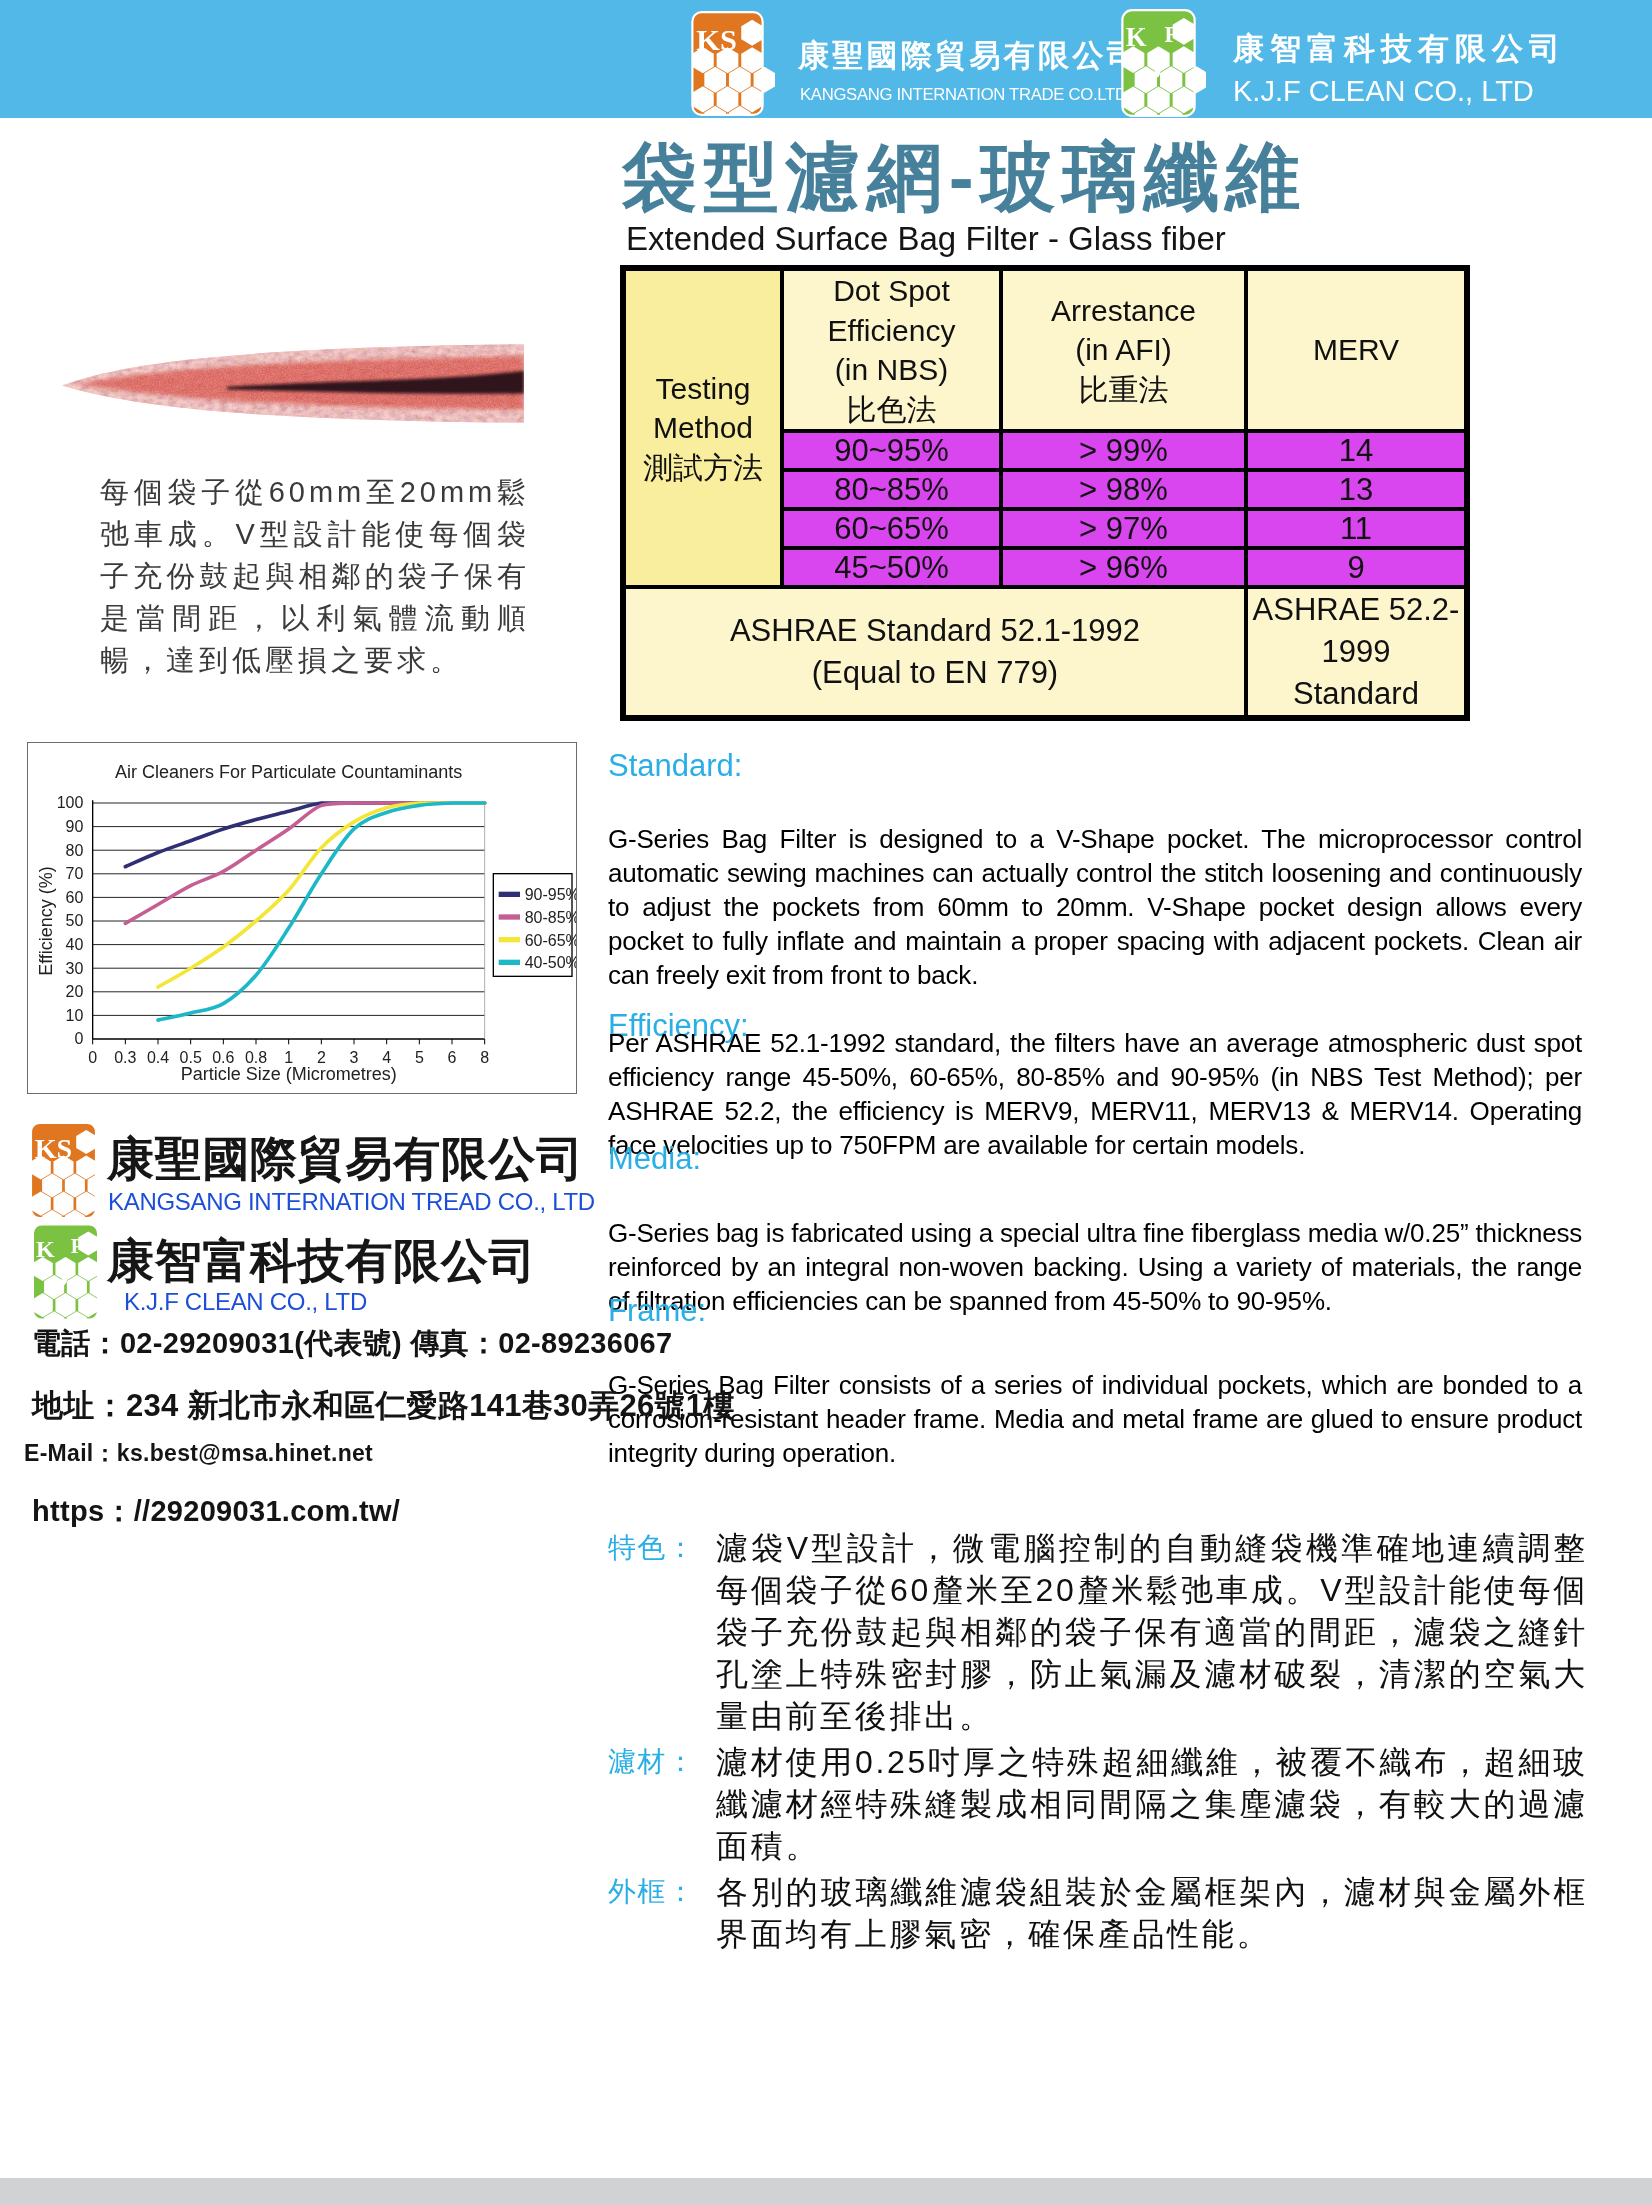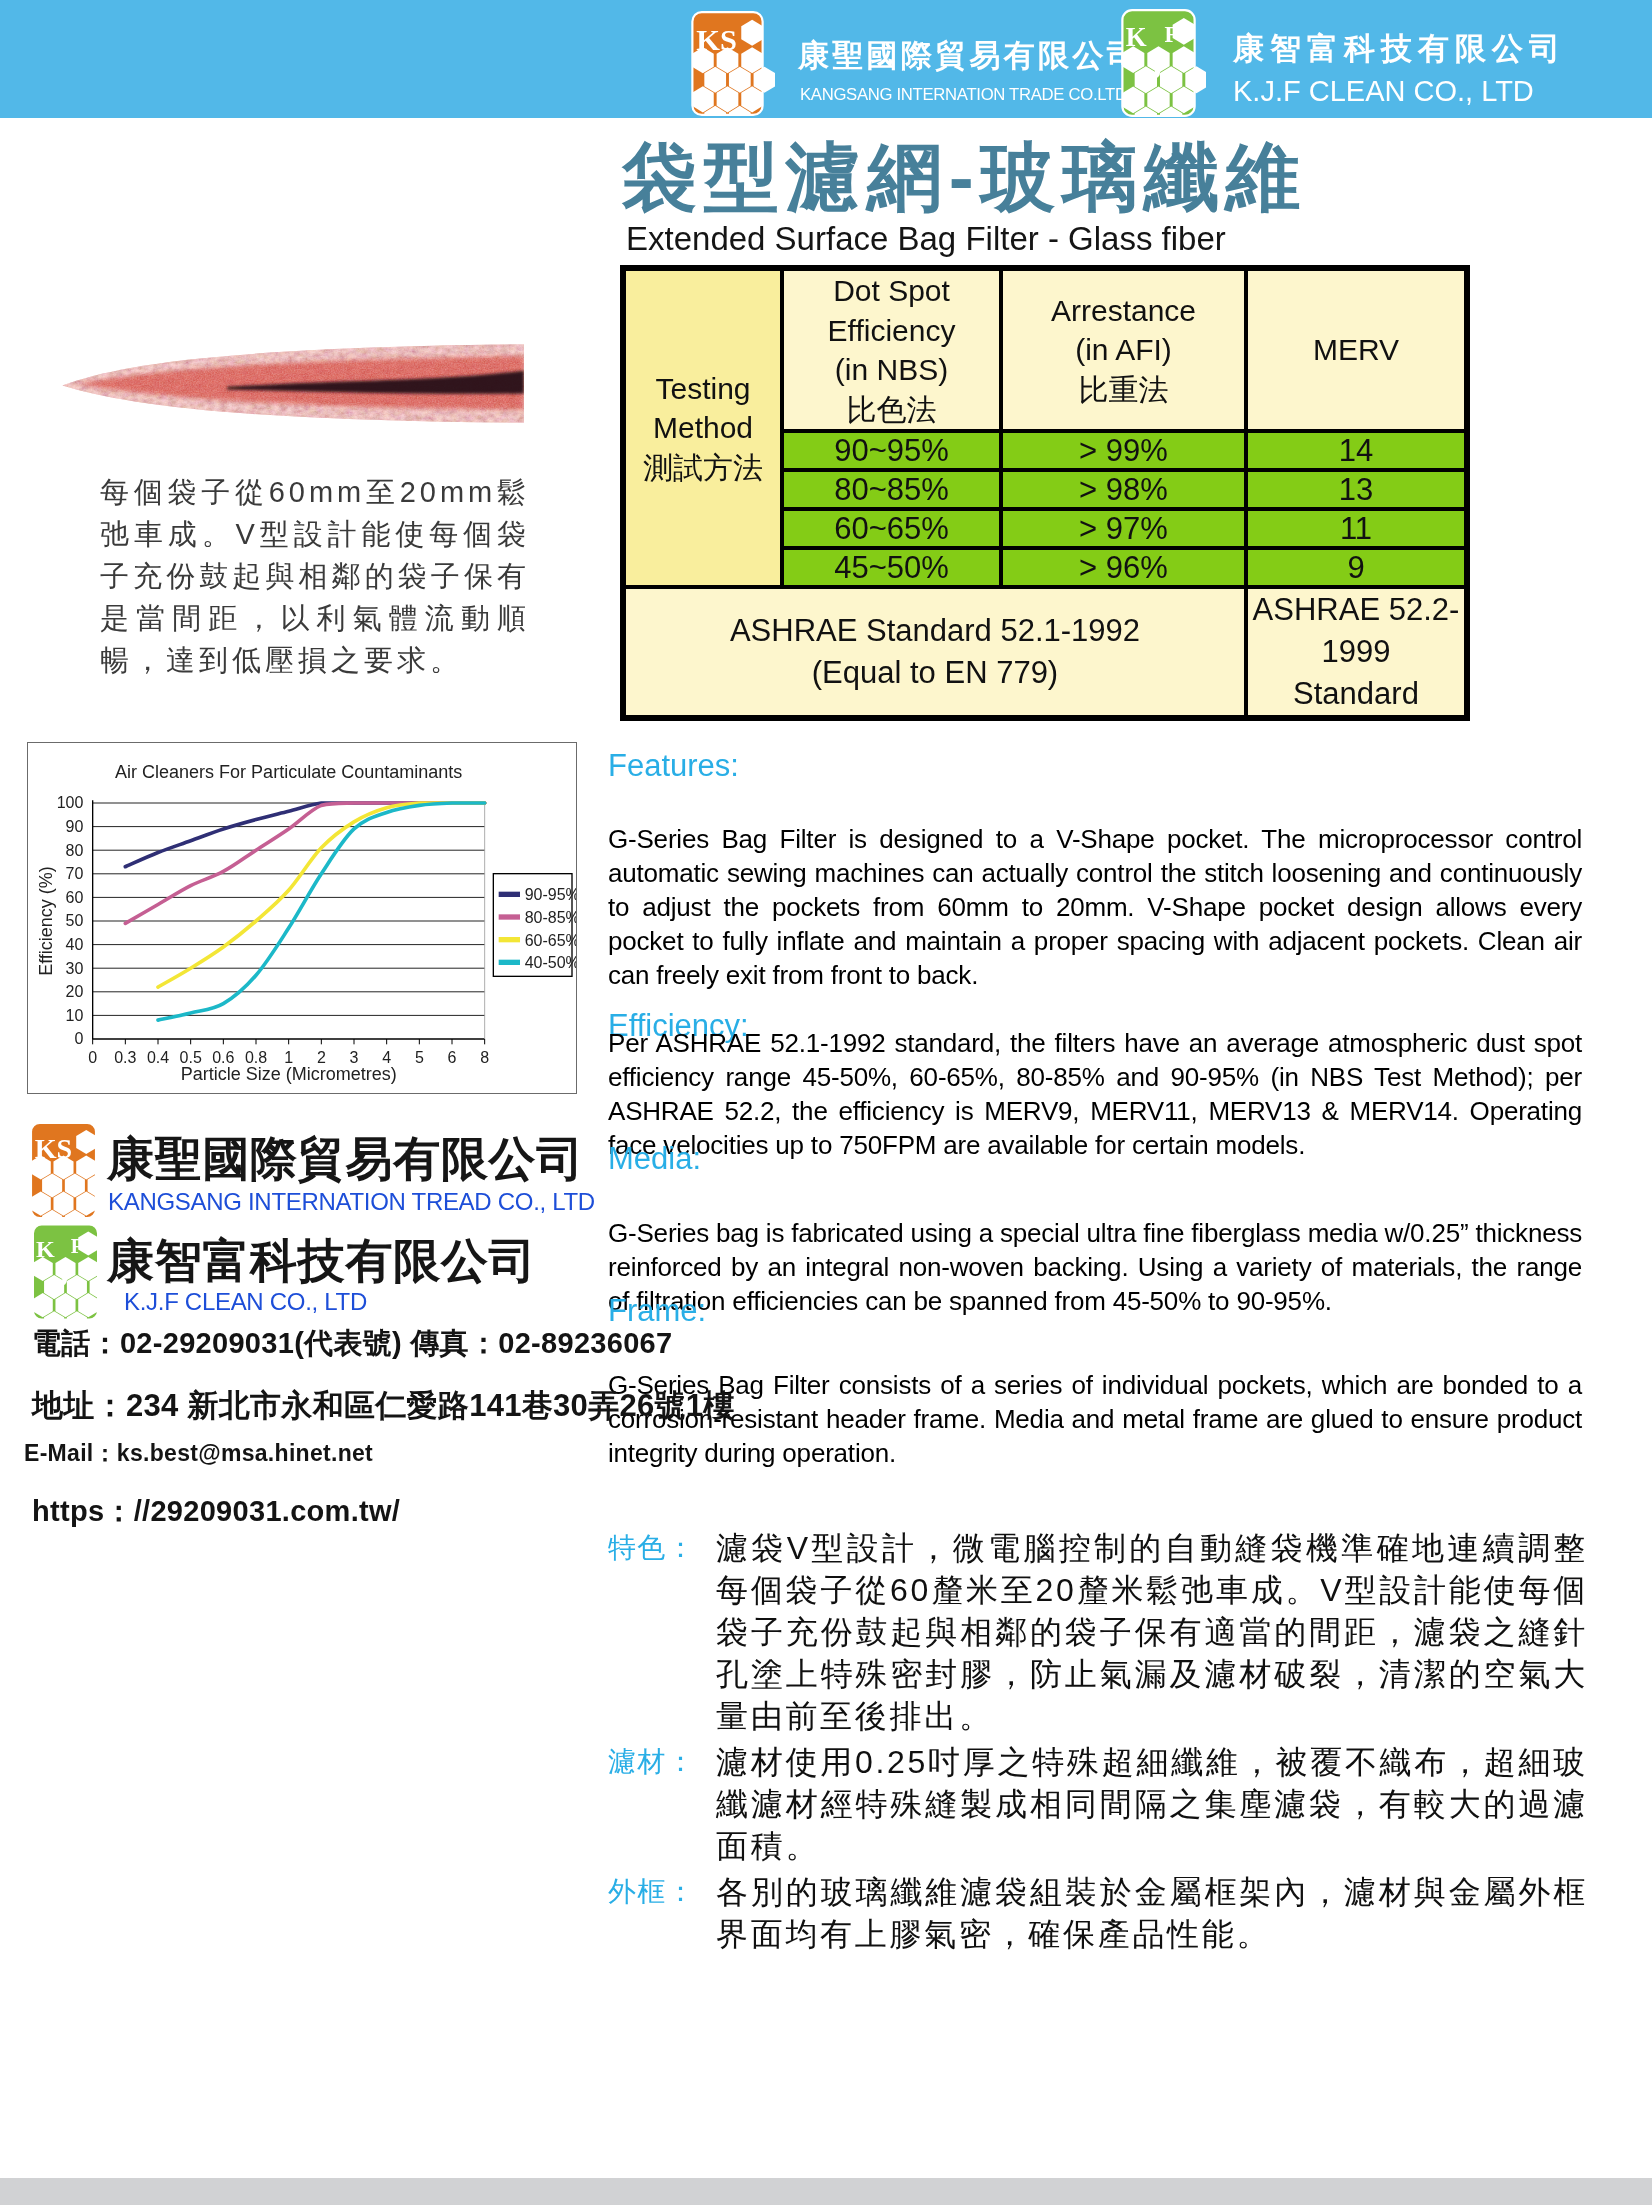--- a/index.html
+++ b/index.html
@@ -15,21 +15,21 @@
   
   .page-title{font-size:75px;font-weight:800;color:var(--title);letter-spacing:6.7px;white-space:nowrap;}
   .page-subtitle{font-size:33px;color:#151515;white-space:nowrap;}
   
   .spec-table{border-collapse:collapse;table-layout:fixed;background:#fff;}
   .spec-table td{border:4px solid #000;text-align:center;vertical-align:middle;
                  white-space:pre-line;padding:0;font-size:30px;line-height:1.32;}
   .spec-table{border:6.7px solid #000;}
   td.row-head{background:var(--table_col_yellow);}
   td.col-head{background:var(--table_head_yellow);height:158px;}
-  td.data-cell{height:35px;font-size:31px;background:#84cc16;line-height:1;}
+  td.data-cell{height:35px;font-size:31px;background:#d946ef;line-height:1;}
   td.foot-cell{background:var(--table_head_yellow);height:120px;font-size:31px;line-height:1.35;}
   
   .left-para{font-size:29px;line-height:42px;letter-spacing:4px;text-align:justify;
              color:#3a3a3a;font-weight:500;}
   .chart-box{border:1.3px solid #6b6b6b;background:#fff;}
   .co-zh{font-size:47px;color:#161616;letter-spacing:0.7px;white-space:nowrap;font-weight:600;}
   .co-en{font-size:24px;color:#1d4ed8;white-space:nowrap;font-weight:500;letter-spacing:-0.3px;}
   .contact-line{font-size:29px;color:#141414;font-weight:700;white-space:nowrap;letter-spacing:0.3px;}
   
   .sec-head{font-size:31px;color:var(--accent);white-space:nowrap;}
@@ -243,21 +243,21 @@
       <text x="745" y="236" class="ctick">90-95%</text>
       <line x1="706" y1="261" x2="738" y2="261" stroke="#c55f93" stroke-width="8"></line>
       <text x="745" y="270" class="ctick">80-85%</text>
       <line x1="706" y1="295" x2="738" y2="295" stroke="#f3e636" stroke-width="8"></line>
       <text x="745" y="304" class="ctick">60-65%</text>
       <line x1="706" y1="329" x2="738" y2="329" stroke="#1cb8c8" stroke-width="8"></line>
       <text x="745" y="338" class="ctick">40-50%</text>
     </svg>
 </div>
 
-<div class="abs sec-head" style="left:608px;top:748px">Features:</div>
+<div class="abs sec-head" style="left:608px;top:748px">Standard:</div>
 <div class="abs sec-body" style="left:608px;top:786px;width:974px">G-Series Bag Filter is designed to a V-Shape pocket. The microprocessor control automatic sewing machines can actually control the stitch loosening and continuously to adjust the pockets from 60mm to 20mm. V-Shape pocket design allows every pocket to fully inflate and maintain a proper spacing with adjacent pockets. Clean air can freely exit from front to back.</div>
 
 <div class="abs sec-head" style="left:608px;top:1008px">Efficiency:</div>
 <div class="abs sec-body" style="left:608px;top:990px;width:974px">Per ASHRAE 52.1-1992 standard, the filters have an average atmospheric dust spot efficiency range 45-50%, 60-65%, 80-85% and 90-95% (in NBS Test Method); per ASHRAE 52.2, the efficiency is MERV9, MERV11, MERV13 &amp; MERV14.  Operating face velocities up to 750FPM are available for certain models.</div>
 
 <div class="abs sec-head" style="left:608px;top:1141px">Media:</div>
 <div class="abs sec-body" style="left:608px;top:1180px;width:974px">G-Series bag is fabricated using a special ultra fine fiberglass media w/0.25”  thickness reinforced by an integral non-woven backing. Using a variety of materials, the range of filtration efficiencies can be spanned from 45-50% to 90-95%.</div>
 
 <div class="abs sec-head" style="left:608px;top:1293px">Frame:</div>
 <div class="abs sec-body" style="left:608px;top:1332px;width:974px">G-Series Bag Filter consists of a series of individual pockets, which are bonded to a corrosion-resistant header frame. Media and metal frame are glued to ensure product integrity during operation.</div>

